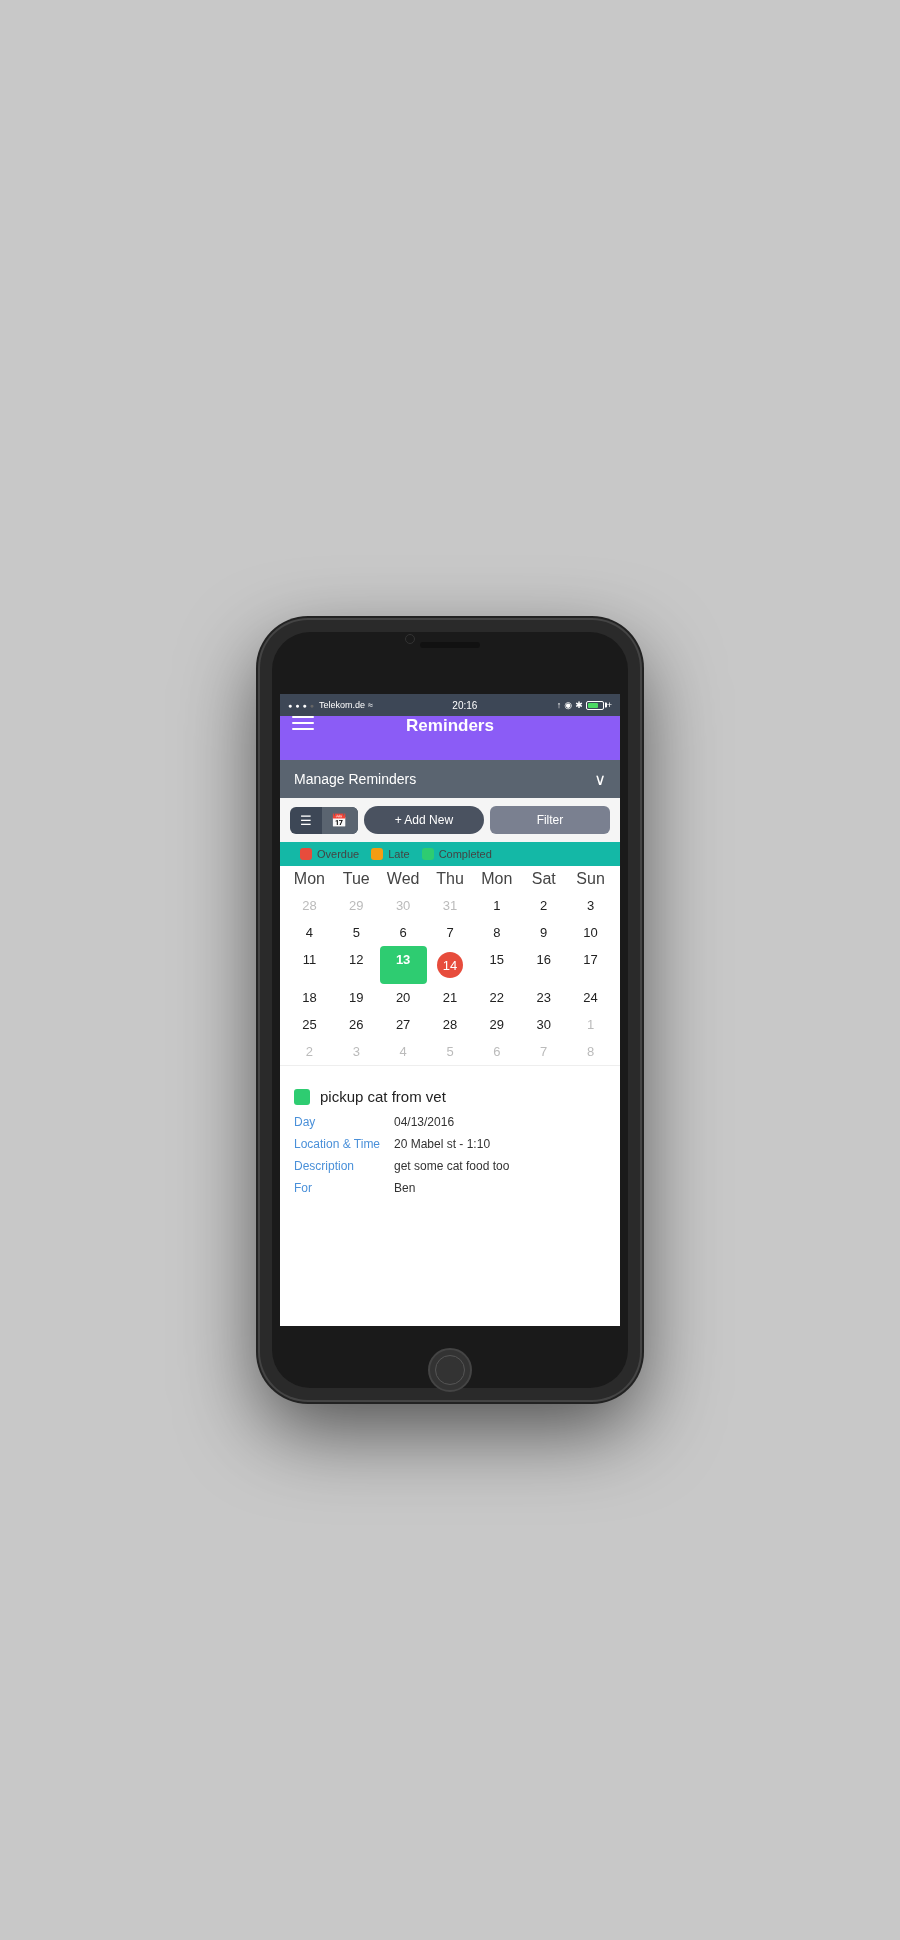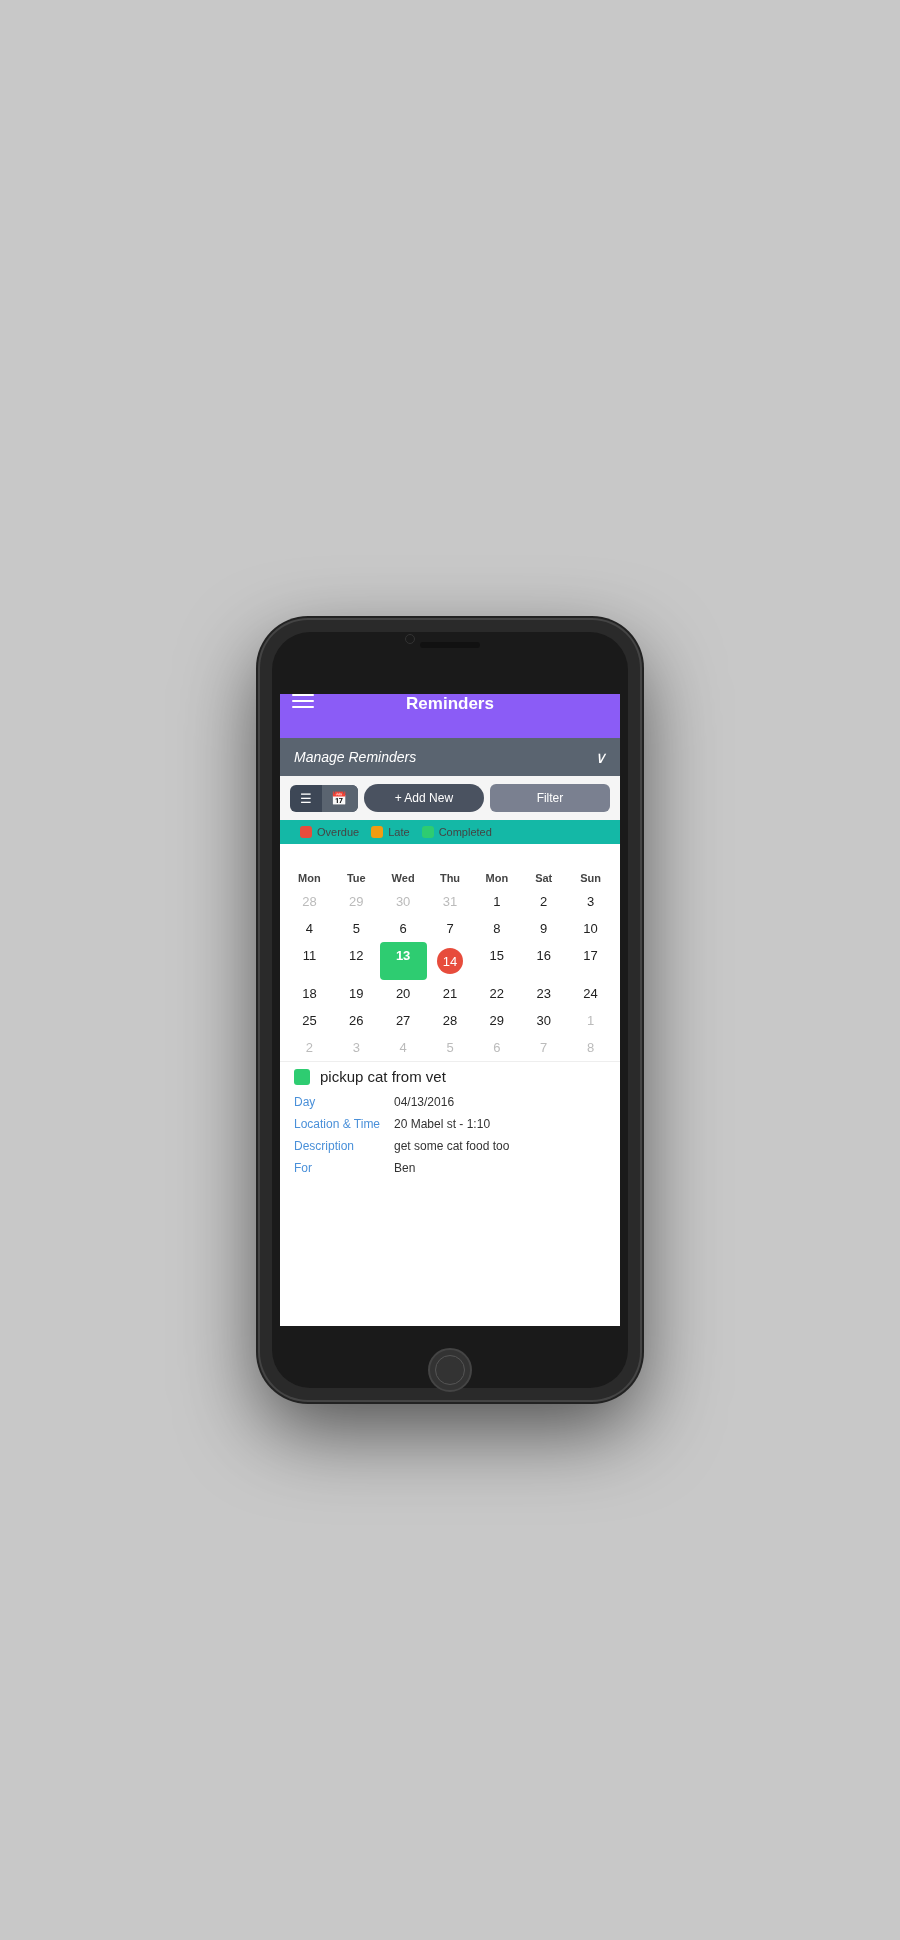--- a/index.html
+++ b/index.html
@@ -188,21 +188,20 @@
 
     
     .sub-header {
       background: #5a6470;
       height: 38px;
       display: flex;
       align-items: center;
       justify-content: space-between;
       padding: 12px 14px;
       flex-shrink: 0;
-      font-style: italic;
     }
     .sub-header-title {
       color: white;
       font-size: 14px;
     }
     .chevron-down {
       color: white;
       font-size: 16px;
     }
 
@@ -315,25 +314,24 @@
       color: #aaa;
     }
 
     .cal-weekdays {
       display: grid;
       grid-template-columns: repeat(7, 1fr);
       padding: 0 6px;
     }
     .cal-wd {
       text-align: center;
-      font-size: 11px;
-      font-weight: 700;
+      font-size: 16px;
+      font-weight: 400;
       color: #444;
       padding: 4px 0;
-      margin-top: 24px;
     }
 
     .cal-days {
       display: grid;
       grid-template-columns: repeat(7, 1fr);
       padding: 0 6px;
     }
     .cal-day {
       text-align: center;
       padding: 6px 2px;
@@ -349,21 +347,21 @@
       background: #2ecc71;
       color: white;
       border-radius: 4px;
       font-weight: 600;
     }
 
     
     .event-section {
       border-top: 1px solid #eee;
       background: white;
-      padding: 6px 14px;
+      padding: 22px 14px;
       flex-shrink: 0;
     }
     .event-header {
       display: flex;
       align-items: center;
       gap: 10px;
       margin-bottom: 10px;
     }
     .event-color {
       width: 16px;
@@ -402,20 +400,40 @@
 <body>
 
 <div style="display:flex; flex-direction:column; align-items:center;">
   <div class="phone-outer">
     <div class="camera"></div>
     <div class="speaker"></div>
 
     <div class="phone-inner">
       <div class="screen">
 
+        <div class="status-bar">
+          <div class="status-left">
+            <span style="font-size:7px">●</span>
+            <span style="font-size:7px">●</span>
+            <span style="font-size:7px">●</span>
+            <span style="font-size:7px; color:#666">●</span>
+            <span style="font-size:9px; margin-left:2px;">Telekom.de</span>
+            <span style="font-size:9px;">≈</span>
+          </div>
+          <div class="status-center">20:16</div>
+          <div class="status-right">
+            <span style="font-size:9px;">↑</span>
+            <span style="font-size:9px;">◉</span>
+            <span style="font-size:9px;">✱</span>
+            <div class="battery">
+              <div class="battery-fill"></div>
+            </div>
+            <span style="font-size:9px;">+</span>
+          </div>
+        </div>
 
         <div class="header">
           <div class="hamburger">
             <span></span>
             <span></span>
             <span></span>
           </div>
           <span class="header-title">Reminders</span>
         </div>
 

